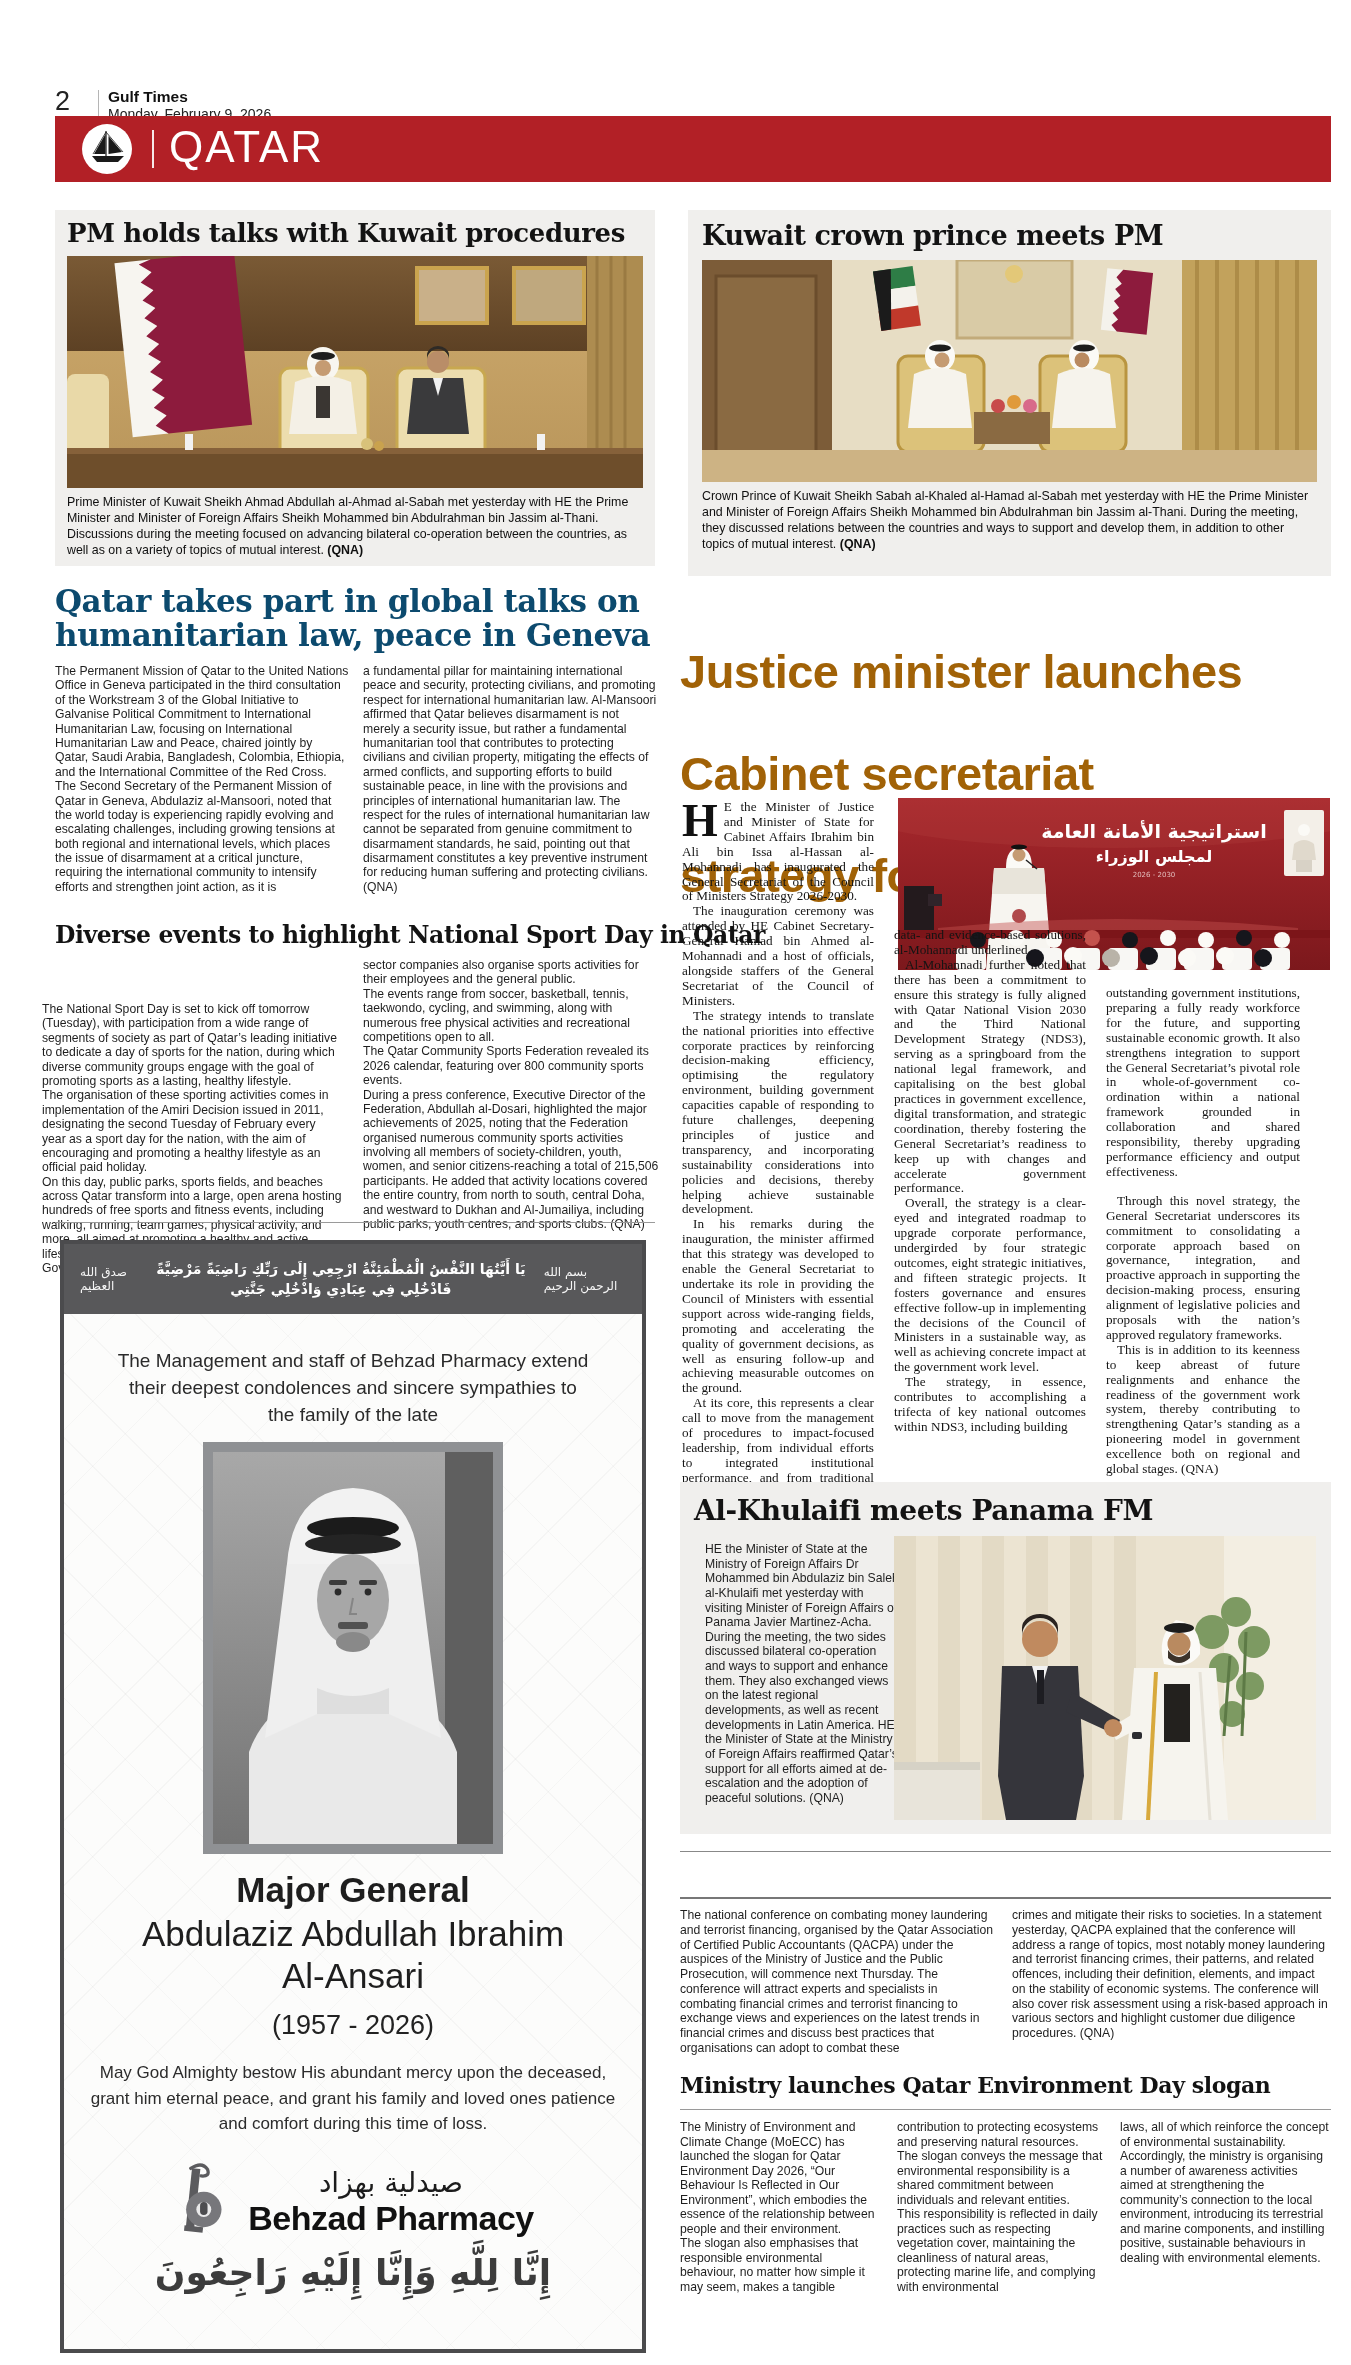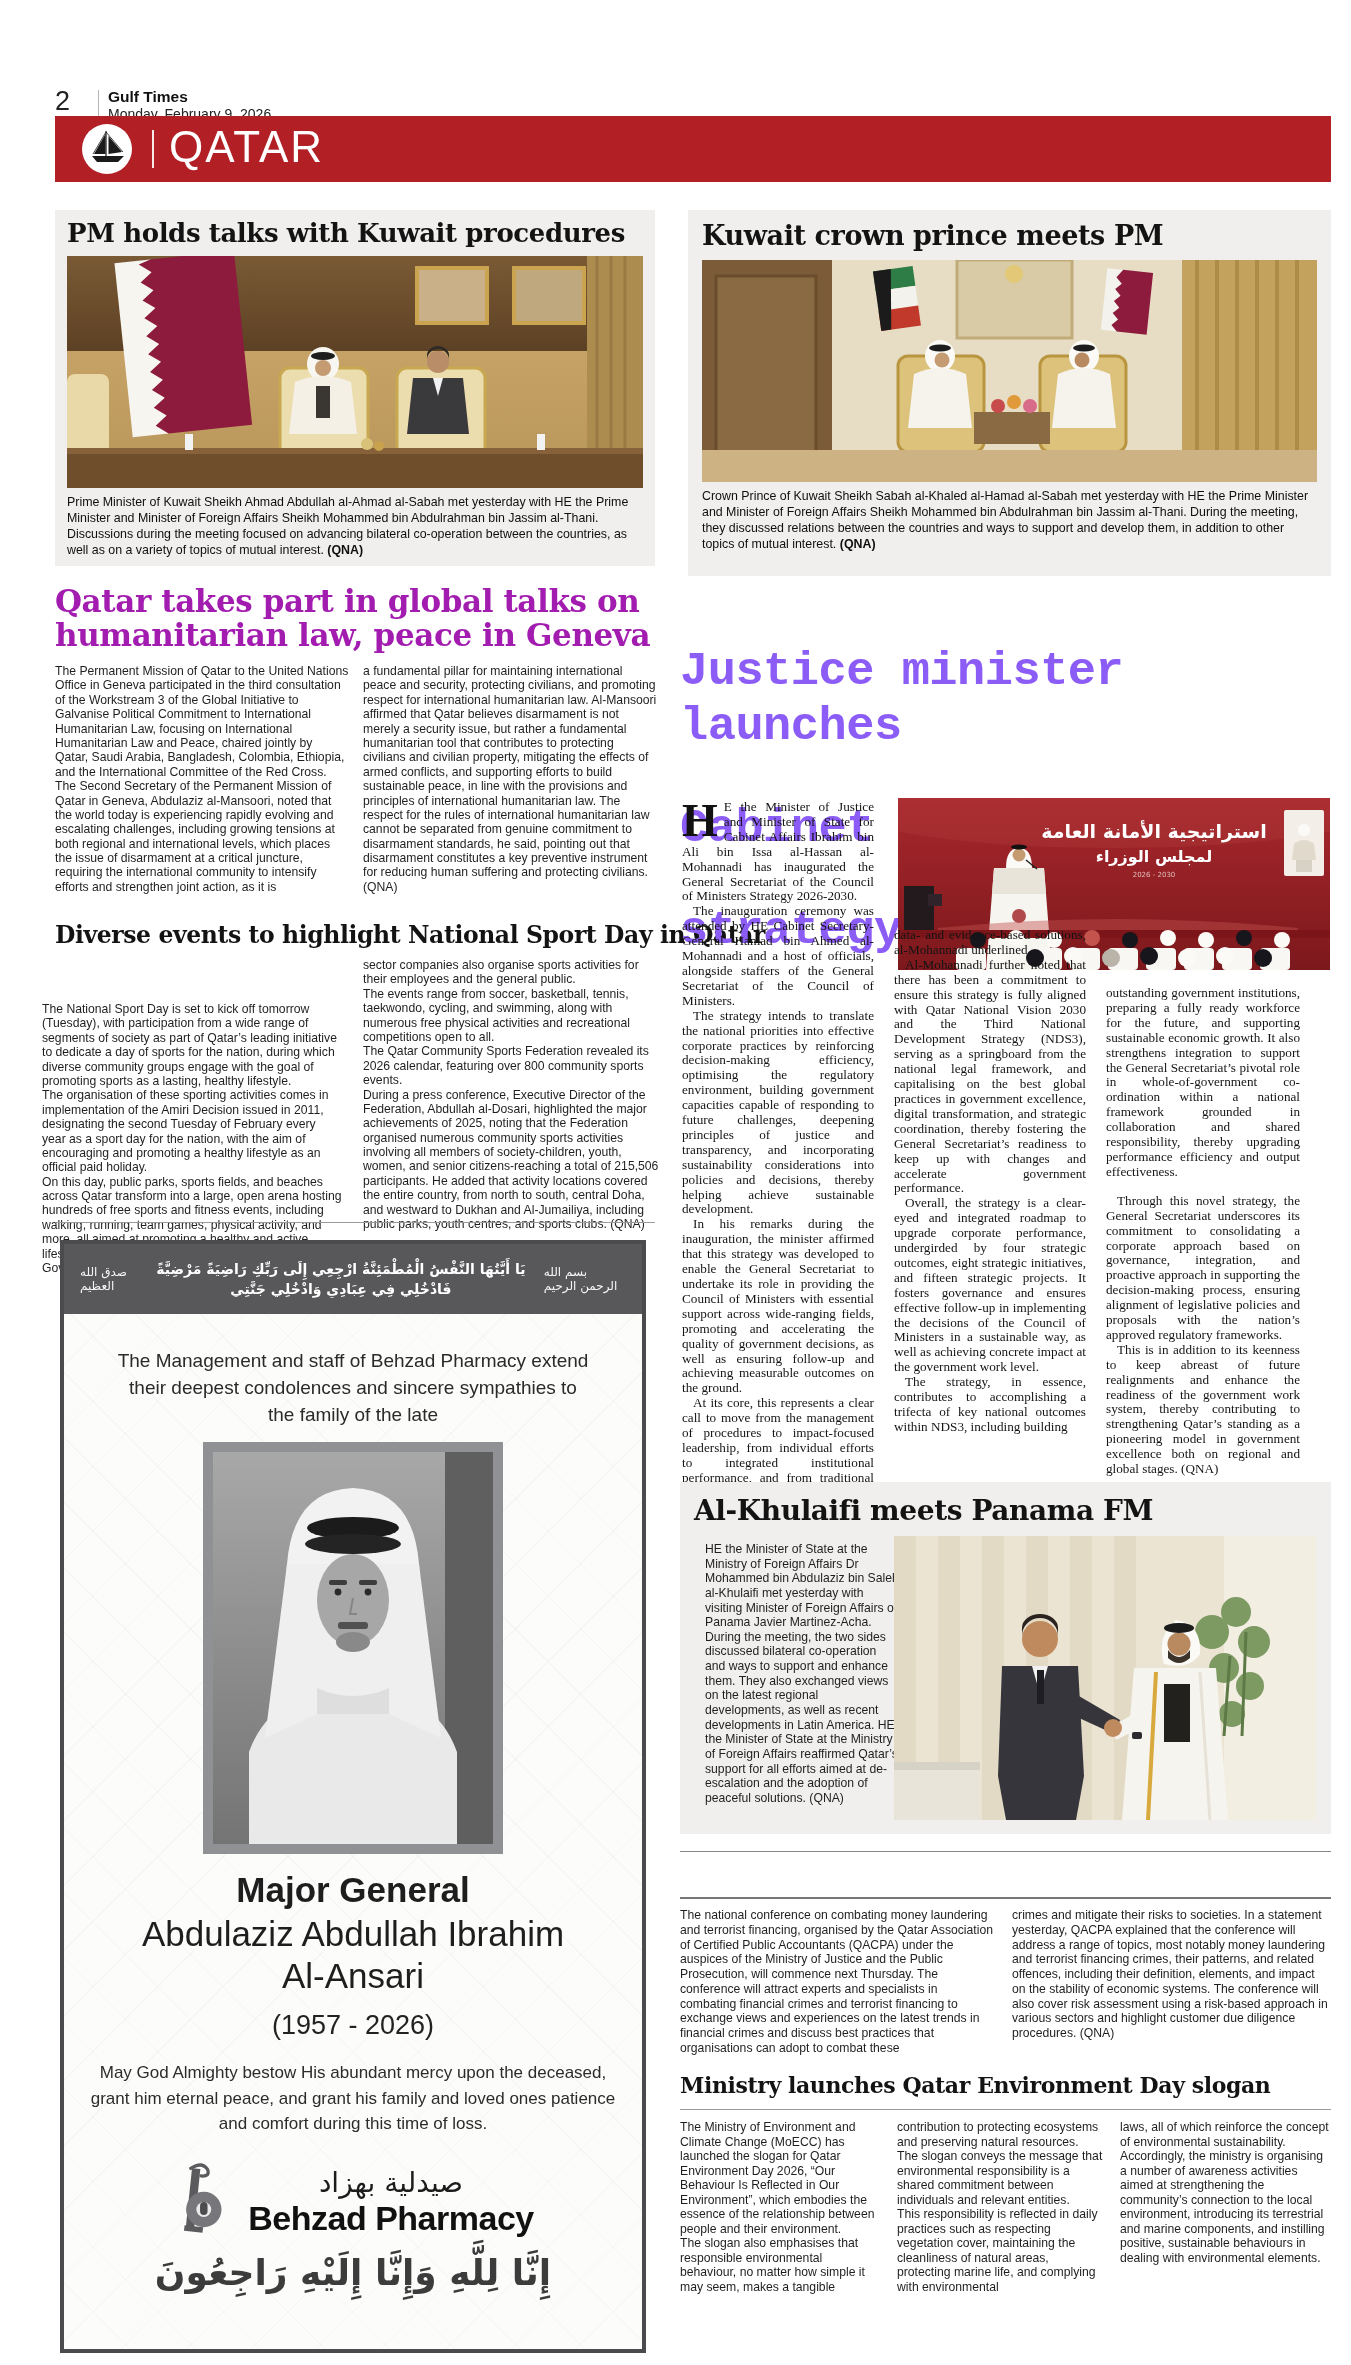--- a/index.html
+++ b/index.html
@@ -150,21 +150,21 @@
         <circle cx="328" cy="146" r="7" fill="#d86a8a"></circle>
         <rect x="0" y="190" width="615" height="32" fill="#cdb384"></rect>
       </svg>
     </div>
     <div class="abs caption" style="left:14px;top:278px;width:613px;">
       <span>Crown Prince of Kuwait Sheikh Sabah al-Khaled al-Hamad al-Sabah met yesterday with HE the Prime Minister and Minister of Foreign Affairs Sheikh Mohammed bin Abdulrahman bin Jassim al-Thani. During the meeting, they discussed relations between the countries and ways to support and develop them, in addition to other topics of mutual interest.</span>
       <b>(QNA)</b>
     </div>
   </div>
 
-  <div class="abs slab navy" style="left:55px;top:584px;width:612px;font-size:31px;line-height:1.1;color:#a21caf;">Qatar takes part in global talks on humanitarian law, peace in Geneva</div>
+  <div class="abs slab navy" style="left:55px;top:584px;width:612px;font-size:31px;line-height:1.1;color:#0c4a6e;">Qatar takes part in global talks on humanitarian law, peace in Geneva</div>
   <div class="abs body-sans" style="left:55px;top:664px;width:294px;">The Permanent Mission of Qatar to the United Nations Office in Geneva participated in the third consultation of the Workstream 3 of the Global Initiative to Galvanise Political Commitment to International Humanitarian Law, focusing on International Humanitarian Law and Peace, chaired jointly by Qatar, Saudi Arabia, Bangladesh, Colombia, Ethiopia, and the International Committee of the Red Cross. The Second Secretary of the Permanent Mission of Qatar in Geneva, Abdulaziz al-Mansoori, noted that the world today is experiencing rapidly evolving and escalating challenges, including growing tensions at both regional and international levels, which places the issue of disarmament at a critical juncture, requiring the international community to intensify efforts and strengthen joint action, as it is</div>
   <div class="abs body-sans" style="left:363px;top:664px;width:294px;">a fundamental pillar for maintaining international peace and security, protecting civilians, and promoting respect for international humanitarian law. Al-Mansoori affirmed that Qatar believes disarmament is not merely a security issue, but rather a fundamental humanitarian tool that contributes to protecting civilians and civilian property, mitigating the effects of armed conflicts, and supporting efforts to build sustainable peace, in line with the provisions and principles of international humanitarian law. The respect for the rules of international humanitarian law cannot be separated from genuine commitment to disarmament standards, he said, pointing out that disarmament constitutes a key preventive instrument for reducing human suffering and protecting civilians. (QNA)</div>
 
   <div class="abs slab" style="left:55px;top:921px;font-size:23.5px;">Diverse events to highlight National Sport Day in Qatar</div>
   <div class="abs body-sans" style="left:42px;top:958px;width:300px;margin-top:44px;">
       <p>The National Sport Day is set to kick off tomorrow (Tuesday), with participation from a wide range of segments of society as part of Qatar’s leading initiative to dedicate a day of sports for the nation, during which diverse community groups engage with the goal of promoting sports as a lasting, healthy lifestyle.</p>
       <p>The organisation of these sporting activities comes in implementation of the Amiri Decision issued in 2011, designating the second Tuesday of February every year as a sport day for the nation, with the aim of encouraging and promoting a healthy lifestyle as an official paid holiday.</p>
       <p>On this day, public parks, sports fields, and beaches across Qatar transform into a large, open arena hosting hundreds of free sports and fitness events, including walking, running, team games, physical activity, and more, all aimed at promoting a healthy and active lifestyle for everyone.</p>
       <p>Government ministries, public agencies, and private</p>
     </div>
@@ -228,21 +228,21 @@
         </svg>
       </span>
       <span style="display:flex;flex-direction:column;align-items:center;">
         <span class="arabic" style="font-size:28px;color:#1c1c1c;">صيدلية بهزاد</span>
         <span style="font-size:34px;font-weight:bold;letter-spacing:-0.5px;color:#111;">Behzad Pharmacy</span>
       </span>
     </div>
     <div class="abs ob-center arabic" style="top:1008px;font-size:36px;font-weight:bold;color:#3c3c3c;">إِنَّا لِلَّهِ وَإِنَّا إِلَيْهِ رَاجِعُونَ</div>
   </div>
 
-  <div class="abs" style="left:680px;top:598px;width:655px;font-family:Liberation Mono, monospace;font-weight:bold;font-size:47px;line-height:1.17;letter-spacing:-0.5px;color:#8b5cf6;">
+  <div class="abs" style="left:680px;top:598px;width:655px;font-family:Liberation Sans, sans-serif;font-weight:bold;font-size:47px;line-height:1.17;letter-spacing:-0.5px;color:#a16207;">
       <p>Justice minister launches</p>
       <p>Cabinet secretariat</p>
       <p>strategy for 2026-30</p>
     </div>
 
   <div class="abs" style="left:898px;top:798px;width:432px;height:172px;">
     <svg viewBox="0 0 432 172" width="432" height="172">
       <defs>
         <linearGradient id="jred" x1="0" y1="0" x2="0" y2="1">
           <stop offset="0" stop-color="#a8282d"></stop>

